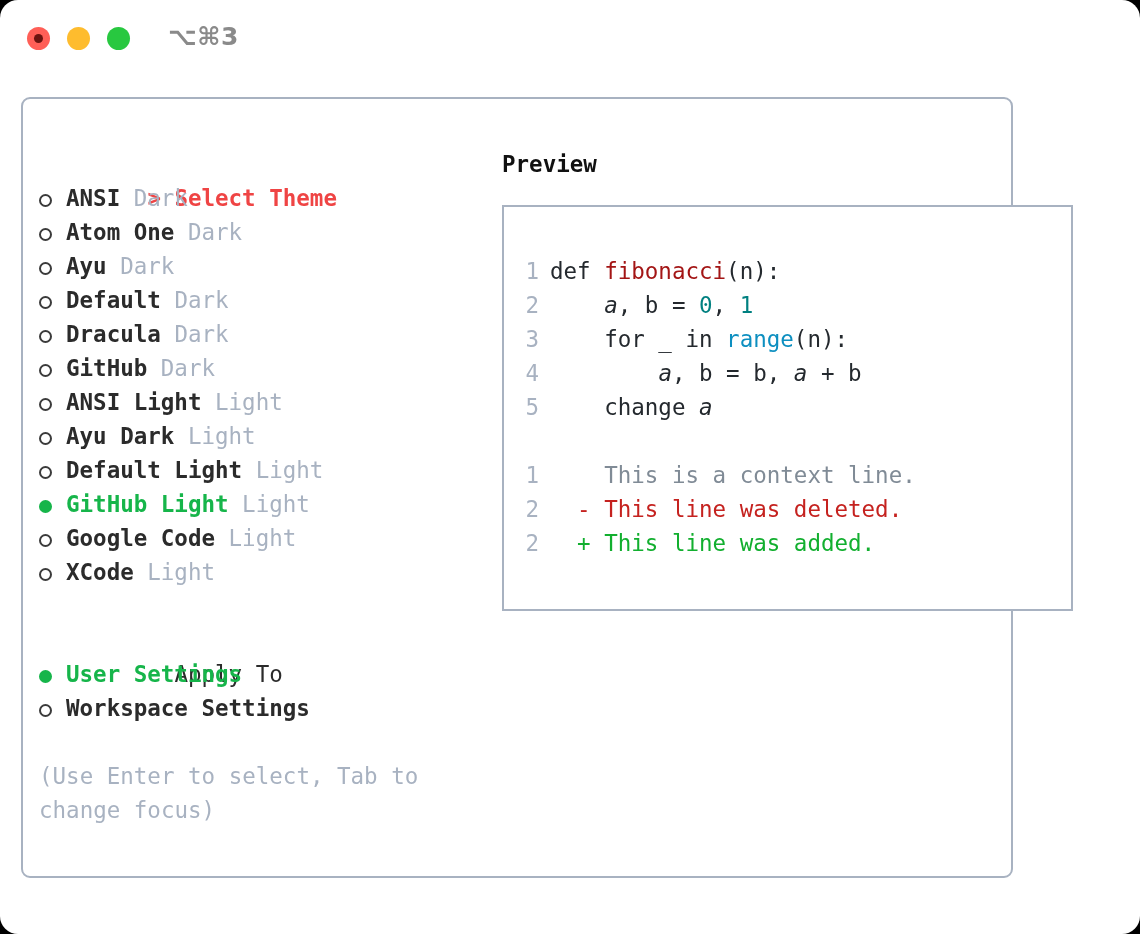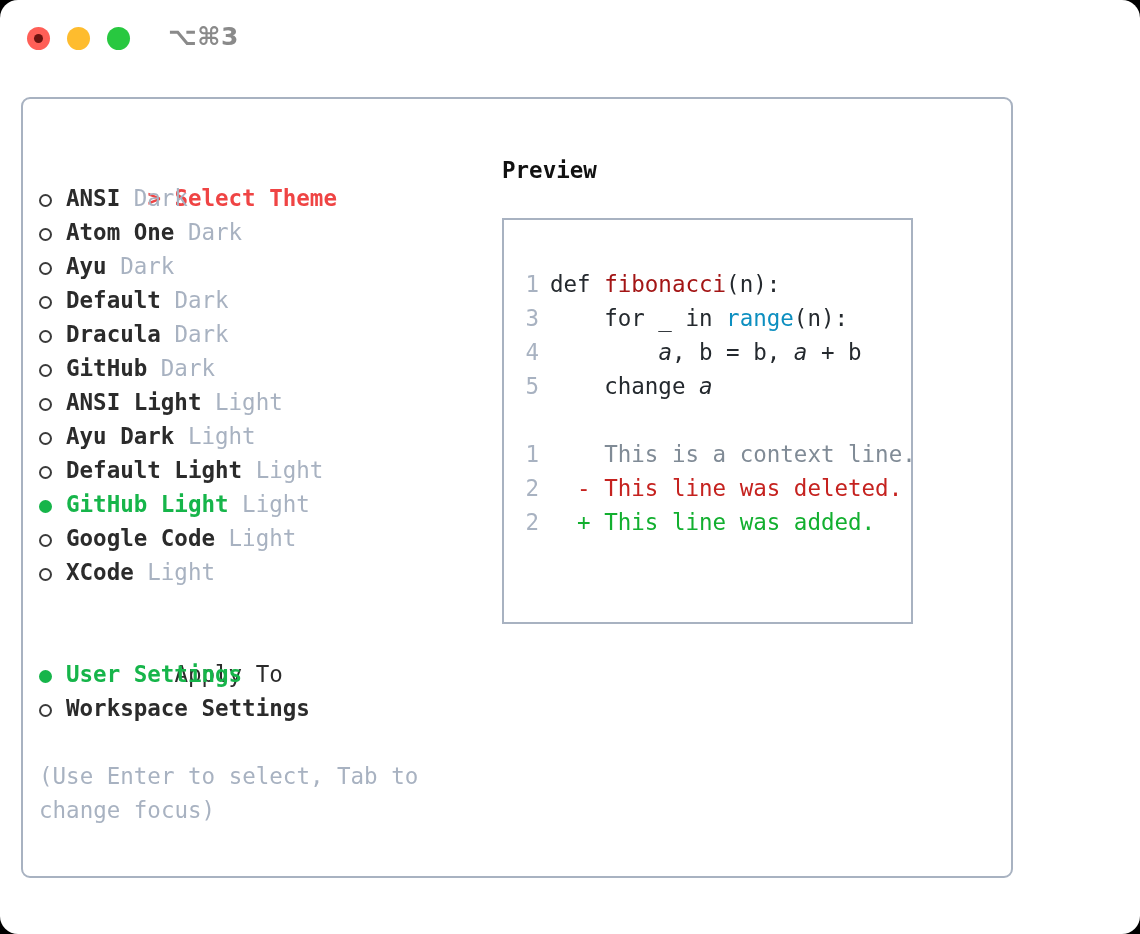--- a/index.html
+++ b/index.html
@@ -136,32 +136,32 @@
     line-height: 34px;
     color: #a8b2c1;
     width: 420px;
     white-space: pre-wrap;
   }
 
   
   #right-col {
     position: absolute;
     left: 479px;
-    top: 54px;
+    top: 48px;
     width: 480px;
   }
   #preview-title {
     font-size: 22.5px;
     line-height: 34px;
     font-weight: bold;
     color: #111111;
   }
   #code-box {
-    margin-top: 31px;
-    width: 411px;
+    margin-top: 24px;
+    width: 571px;
     height: 406px;
     border: 2px solid #a8b2c1;
     box-sizing: border-box;
     background: #ffffff;
     position: relative;
   }
   #code-inner {
     position: absolute;
     left: 13px;
     top: 47px;
@@ -237,20 +237,21 @@
 
       <div id="hint">(Use Enter to select, Tab to change focus)</div>
     </div>
 
     <div id="right-col">
       <div id="preview-title">Preview</div>
       <div id="code-box">
         <div id="code-inner">
           <div id="code-lines">
               <div class="code-line"><span class="ln">1</span><span class="tok-plain">def </span><span class="tok-fn">fibonacci</span><span class="tok-plain">(n):</span></div>
+              <div class="code-line"><span class="ln">2</span><span class="tok-plain">    </span><span class="tok-plain tok-ital">a</span><span class="tok-plain">, b = </span><span class="tok-num">0</span><span class="tok-plain">, </span><span class="tok-num">1</span></div>
               <div class="code-line"><span class="ln">3</span><span class="tok-plain">    for _ in </span><span class="tok-call">range</span><span class="tok-plain">(n):</span></div>
               <div class="code-line"><span class="ln">4</span><span class="tok-plain">        </span><span class="tok-plain tok-ital">a</span><span class="tok-plain">, b = b, </span><span class="tok-plain tok-ital">a</span><span class="tok-plain"> + b</span></div>
               <div class="code-line"><span class="ln">5</span><span class="tok-plain">    change </span><span class="tok-plain tok-ital">a</span></div>
             </div>
           <div class="spacer-line"></div>
           <div id="diff-lines">
               <div class="code-line"><span class="ln">1</span><span class="diff-ctx">    This is a context line.</span></div>
               <div class="code-line"><span class="ln">2</span><span class="diff-del">  - This line was deleted.</span></div>
               <div class="code-line"><span class="ln">2</span><span class="diff-add">  + This line was added.</span></div>
             </div>

